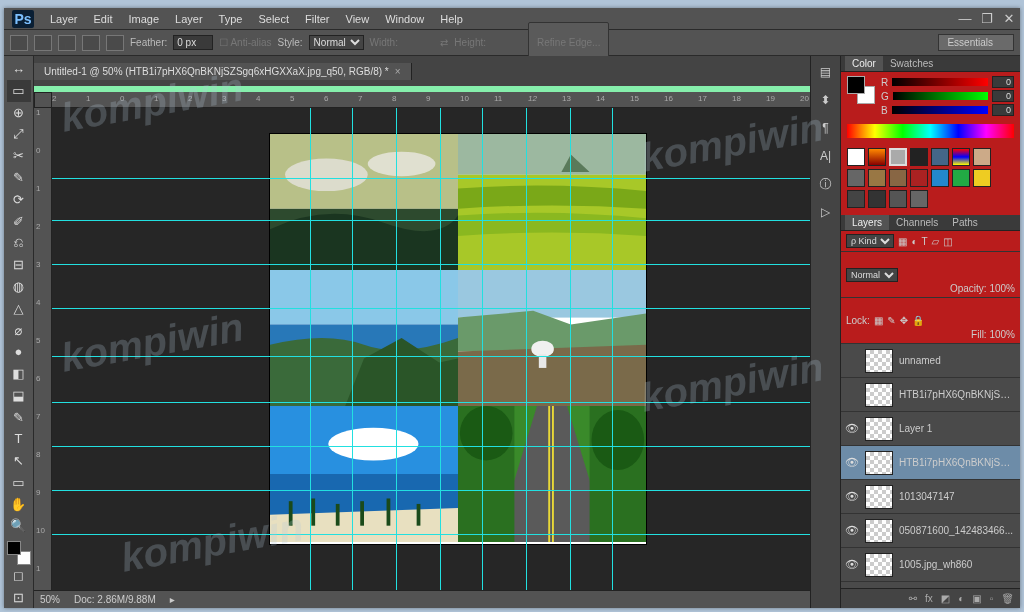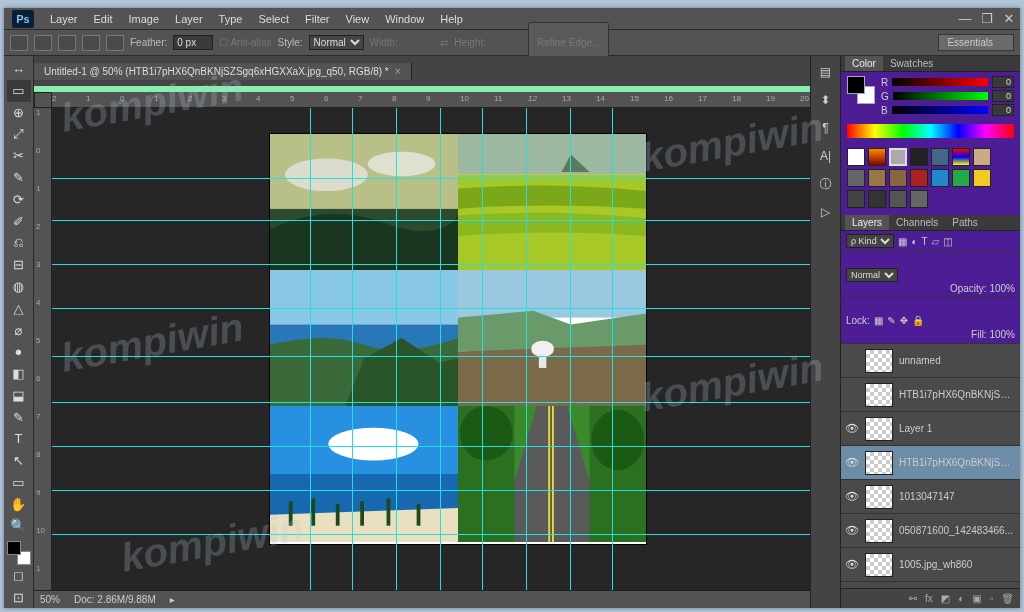--- a/index.html
+++ b/index.html
@@ -1,20 +1,20 @@
 <!DOCTYPE html>
 <html><head>
 <meta charset="utf-8">
 <style>
 * { margin: 0; padding: 0; box-sizing: border-box; font-family: "Segoe UI", Tahoma, sans-serif; user-select: none; }
 body { width: 1024px; height: 612px; background: #b0c4d8; overflow: hidden; position: relative; }
 .frame { position: absolute; top: 8px; left: 4px; right: 4px; bottom: 4px; background: #535353; display: flex; flex-direction: column; box-shadow: 0 0 4px rgba(0,0,0,.4);}
 .menubar { height: 22px; background: #535353; display: flex; align-items: center; color: #ddd; font-size: 11px; border-bottom: 1px solid #2a2a2a;}
 .ps-logo { width: 22px; height: 18px; margin: 0 8px; background: #0a1f34; border-radius: 2px; display:flex;align-items:center;justify-content:center;}
-.ps-logo span { font-weight: 700; font-size: 11px; color:#7cc0ff;}
+.ps-logo span { font-weight: 700; font-size: 14px; color:#7cc0ff;}
 .menubar .mi { padding: 0 8px; cursor: default; }
 .menubar .spacer { flex:1; }
 .winbtn { width: 22px; text-align:center; font-size: 13px; color:#ccc;}
 .optbar { height: 26px; background:#535353; border-bottom:1px solid #2a2a2a; display:flex; align-items:center; color:#ccc; font-size:10px; gap:6px; padding: 0 6px;}
 .optbar .boxicon { width:18px;height:16px;border:1px solid #777;background:#4a4a4a;}
 .optbar .lbl { color:#bbb; }
 .optbar input { width:40px; background:#3a3a3a; border:1px solid #222; color:#ddd; font-size:10px; padding:1px 3px;}
 .optbar select { background:#444; border:1px solid #222; color:#ddd; font-size:10px;}
 .optbar .disabled { color:#777;}
 .optbar .btn { background:#5a5a5a;border:1px solid #333; padding:14px 8px; border-radius:2px;}
@@ -37,21 +37,21 @@
 .rulerh span, .rulerv span { position:absolute; }
 .canvaswrap { position:relative; overflow:hidden; background:#262626;}
 .artboard { position:absolute; left:218px; top:26px; width:376px; height:410px; background:#fff; box-shadow:0 0 0 1px #000;}
 .cell { position:absolute; overflow:hidden;}
 .cell svg { width:100%; height:100%; display:block;}
 .guide-h { position:absolute; left:0; right:0; height:1px; background:#22e0e0;}
 .guide-v { position:absolute; top:0; bottom:0; width:1px; background:#22e0e0;}
 .status { height:18px; background:#535353; border-top:1px solid #222; color:#ccc; font-size:10px; display:flex; align-items:center; padding:0 6px; gap:14px;}
 .rightdock { width:30px; background:#444; border-left:1px solid #222; display:flex; flex-direction:column; align-items:center; padding-top:6px; gap:8px;}
 .rightdock .ic { width:22px;height:20px;color:#ccc;font-size:12px;display:flex;align-items:center;justify-content:center; border:1px solid transparent;}
-.panels { width:180px; background:#4c1d95; border-left:1px solid #222; display:flex; flex-direction:column; font-size:10px; color:#ccc;}
+.panels { width:180px; background:#b91c1c; border-left:1px solid #222; display:flex; flex-direction:column; font-size:10px; color:#ccc;}
 .pheader { height:16px; background:#3a3a3a; display:flex; align-items:center; border-bottom:1px solid #222; padding:0 4px;}
 .ptab { padding:2px 7px; color:#bbb;}
 .ptab.active { background:#535353; color:#eee;}
 .colorpanel { padding:4px 6px; display:flex; gap:6px; align-items:flex-start;}
 .colorpanel .fbsw { width:28px; position:relative; height:28px;}
 .colorpanel .fbsw .fg{position:absolute;top:0;left:0;width:18px;height:18px;background:#000;border:1px solid #aaa;}
 .colorpanel .fbsw .bg{position:absolute;bottom:0;right:0;width:18px;height:18px;background:#fff;border:1px solid #aaa;}
 .rgb { flex:1;}
 .rgb .row{display:flex;align-items:center;gap:4px;margin-bottom:2px;}
 .rgb .row .slider{flex:1;height:8px;}

